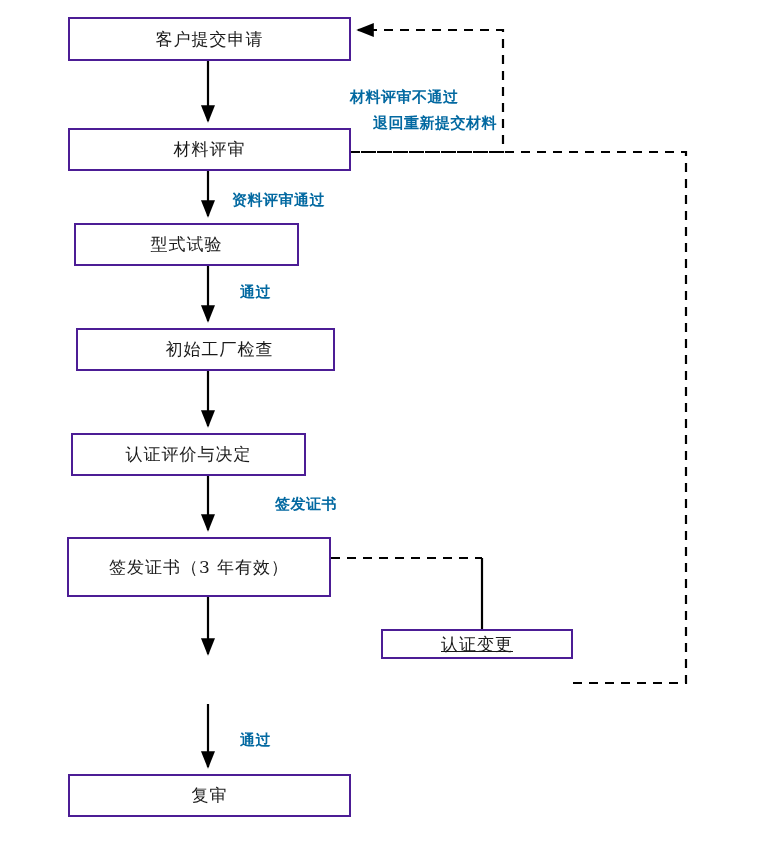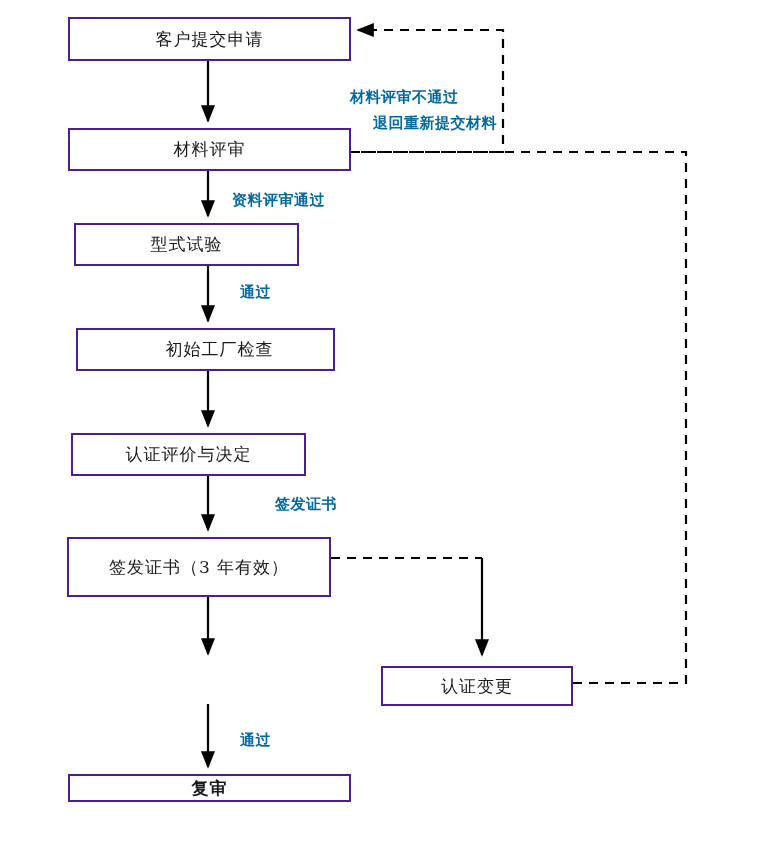--- a/index.html
+++ b/index.html
@@ -114,25 +114,25 @@
 
   <div class="node" style="left:71px;  top:433px; width:235px; height:43px;">
     <span>认证评价与决定</span>
   </div>
 
   <div class="node" style="left:67px;  top:537px; width:264px; height:60px;">
     <span>签发证书（3 年有效）</span>
   </div>
 
 
-  <div class="node" style="left:68px;  top:774px; width:283px; height:28px;font-weight:bold;">
+  <div class="node" style="left:68px;  top:774px; width:283px; height:43px;">
     <span>复审</span>
   </div>
 
-  <div class="node" style="left:381px; top:666px; width:192px; height:40px;">
+  <div class="node" style="left:381px; top:629px; width:192px; height:30px;text-decoration:underline;">
     <span>认证变更</span>
   </div>
 
   <div class="edge-label" style="left:350px; top:88px;">材料评审不通过</div>
 
   <div class="edge-label" style="left:343px; top:114px;margin-left:30px;">退回重新提交材料</div>
 
   <div class="edge-label" style="left:232px; top:191px;">资料评审通过</div>
 
   <div class="edge-label" style="left:240px; top:283px;">通过</div>

